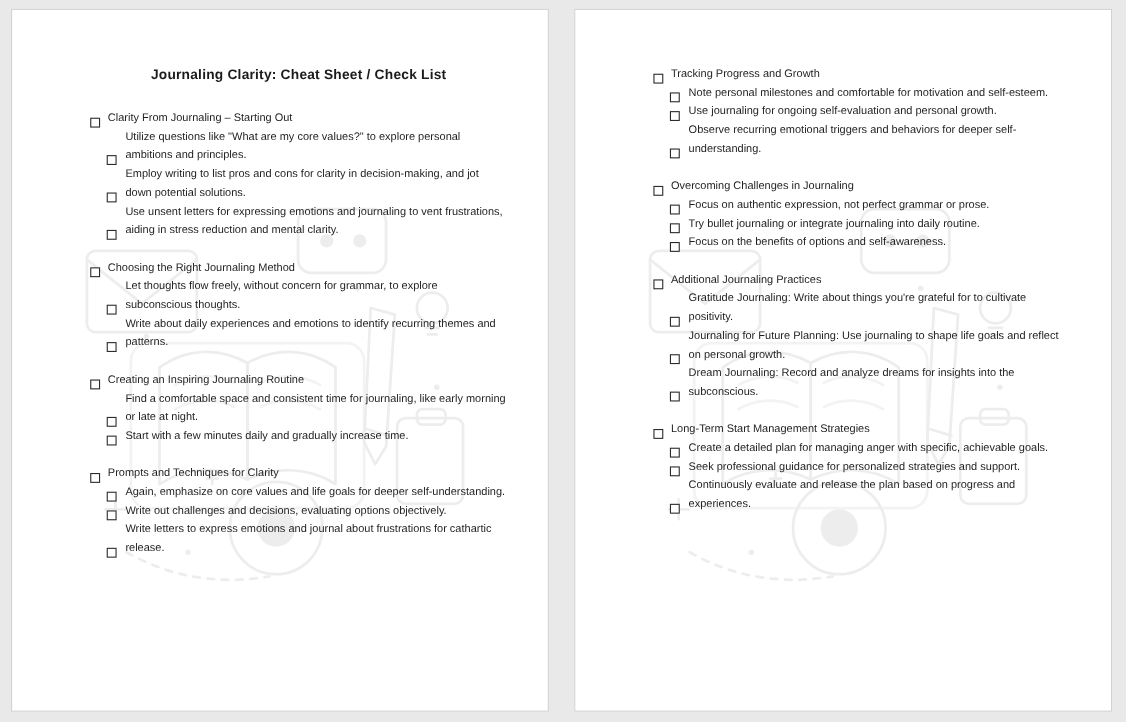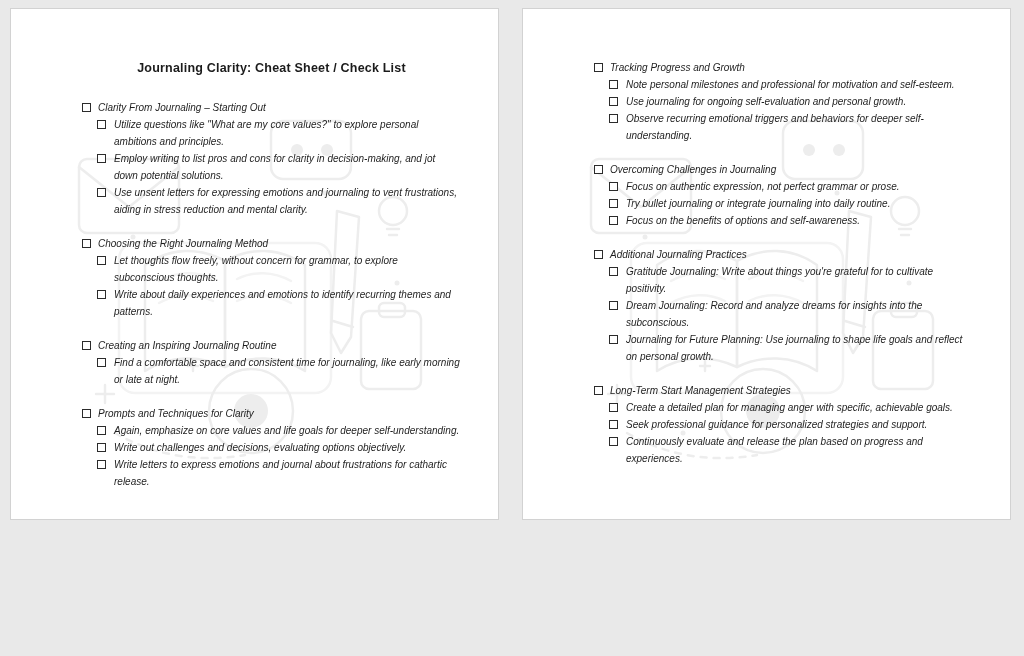--- a/index.html
+++ b/index.html
@@ -11,21 +11,21 @@
     height: 656px;
     background: #e9e9e9;
     position: relative;
     overflow: hidden;
     font-family: "Liberation Sans", sans-serif;
   }
   .page {
     position: absolute;
     top: 8px;
     width: 489px;
-    height: 512px;
+    height: 639px;
     background: #ffffff;
     border: 1px solid #d2d2d2;
     box-sizing: border-box;
     overflow: hidden;
   }
   #page-1 { left: 10px; }
   #page-2 { left: 522px; }
 
   .watermark {
     position: absolute;
@@ -45,25 +45,24 @@
     font-weight: bold;
     color: #1b1b1b;
     text-align: center;
     margin: 0 0 22px 0;
     line-height: 18px;
     letter-spacing: 0.2px;
   }
   .section { margin-bottom: 17px; }
   .row {
     display: flex;
-    align-items: flex-start;
+    align-items: flex-end;
     font-size: 10px;
     line-height: 17px;
     color: #1e1e1e;
-    font-style: italic;
   }
   .row.l2 { margin-left: 15px; }
   .cb {
     flex: 0 0 auto;
     width: 7px;
     height: 7px;
     border: 1px solid #2b2b2b;
     margin: 4px 7px 0 0;
     background: #ffffff;
   }
@@ -174,20 +173,24 @@
         </div>
         <div class="section">
           <div class="row l1">
             <span class="cb"></span>
             <span class="txt">Creating an Inspiring Journaling Routine</span>
           </div>
           <div class="row l2">
             <span class="cb"></span>
             <span class="txt">Find a comfortable space and consistent time for journaling, like early morning or late at night.</span>
           </div>
+          <div class="row l2">
+            <span class="cb"></span>
+            <span class="txt">Start with a few minutes daily and gradually increase time.</span>
+          </div>
         </div>
         <div class="section">
           <div class="row l1">
             <span class="cb"></span>
             <span class="txt">Prompts and Techniques for Clarity</span>
           </div>
           <div class="row l2">
             <span class="cb"></span>
             <span class="txt">Again, emphasize on core values and life goals for deeper self-understanding.</span>
           </div>
@@ -210,21 +213,21 @@
   </svg>
   <div class="content">
     <div class="sections">
         <div class="section">
           <div class="row l1">
             <span class="cb"></span>
             <span class="txt">Tracking Progress and Growth</span>
           </div>
           <div class="row l2">
             <span class="cb"></span>
-            <span class="txt">Note personal milestones and professional for motivation and self-esteem.</span>
+            <span class="txt">Note personal milestones and comfortable for motivation and self-esteem.</span>
           </div>
           <div class="row l2">
             <span class="cb"></span>
             <span class="txt">Use journaling for ongoing self-evaluation and personal growth.</span>
           </div>
           <div class="row l2">
             <span class="cb"></span>
             <span class="txt">Observe recurring emotional triggers and behaviors for deeper self-understanding.</span>
           </div>
         </div>
@@ -250,25 +253,25 @@
           <div class="row l1">
             <span class="cb"></span>
             <span class="txt">Additional Journaling Practices</span>
           </div>
           <div class="row l2">
             <span class="cb"></span>
             <span class="txt">Gratitude Journaling: Write about things you're grateful for to cultivate positivity.</span>
           </div>
           <div class="row l2">
             <span class="cb"></span>
+            <span class="txt">Journaling for Future Planning: Use journaling to shape life goals and reflect on personal growth.</span>
+          </div>
+          <div class="row l2">
+            <span class="cb"></span>
             <span class="txt">Dream Journaling: Record and analyze dreams for insights into the subconscious.</span>
-          </div>
-          <div class="row l2">
-            <span class="cb"></span>
-            <span class="txt">Journaling for Future Planning: Use journaling to shape life goals and reflect on personal growth.</span>
           </div>
         </div>
         <div class="section">
           <div class="row l1">
             <span class="cb"></span>
             <span class="txt">Long-Term Start Management Strategies</span>
           </div>
           <div class="row l2">
             <span class="cb"></span>
             <span class="txt">Create a detailed plan for managing anger with specific, achievable goals.</span>

